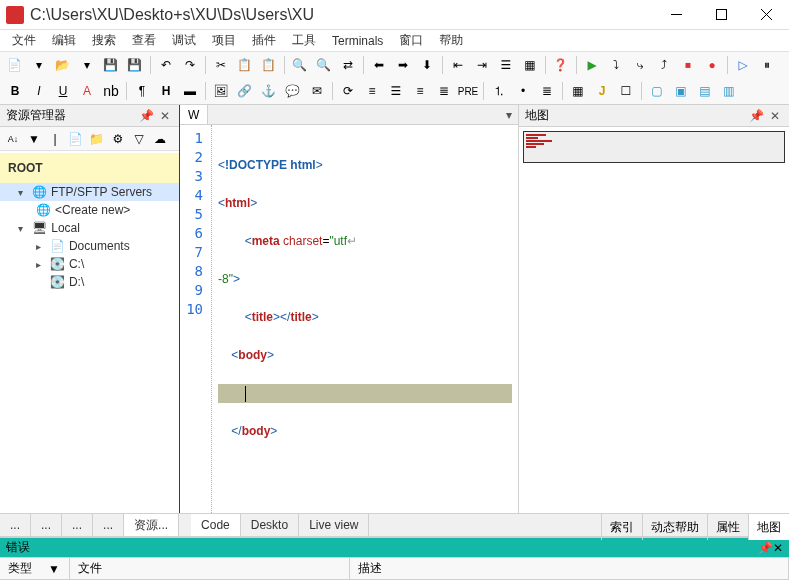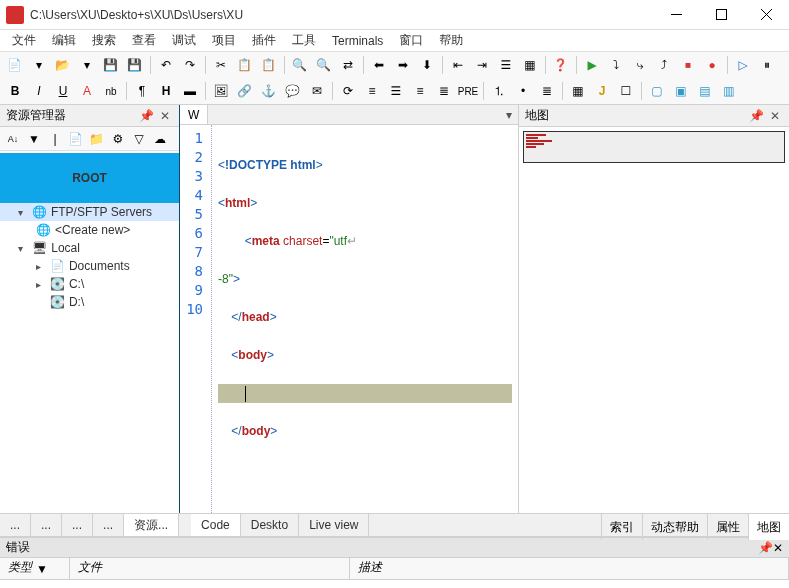--- a/index.html
+++ b/index.html
@@ -1,36 +1,36 @@
 <!DOCTYPE html>
 <html><head>
 <meta charset="utf-8">
 <style>
 * { box-sizing: border-box; margin: 0; padding: 0; font-family: "Microsoft YaHei", "Segoe UI", sans-serif; font-size: 12px; }
 html, body { width: 789px; height: 588px; overflow: hidden; background: #fff; }
 .titlebar { height: 30px; background: #fff; border-bottom: 1px solid #ddd; display: flex; align-items: center; }
 .titlebar .app-icon { width: 18px; height: 18px; background: #d32f2f; margin: 0 6px; border-radius: 2px; position: relative; }
-.titlebar .title { flex: 1; color: #333; font-size: 12px; }
+.titlebar .title { flex: 1; color: #333; font-size: 16px; }
 .titlebar .sys-btns { display: flex; }
 .titlebar .sys-btn { width: 45px; height: 30px; display: flex; align-items: center; justify-content: center; color: #333; }
 .titlebar .sys-btn svg { width: 11px; height: 11px; }
 .menubar { height: 22px; background: #fff; display: flex; align-items: center; padding: 0 4px; border-bottom: 1px solid #e0e0e0; }
 .menubar .menu-item { padding: 2px 8px; color: #333; cursor: default; }
 .toolbar { background: #f8f8f8; padding: 2px 4px; border-bottom: 1px solid #d0d0d0; display: flex; flex-wrap: wrap; gap: 2px; align-items: center; }
 .tool-btn { width: 22px; height: 22px; display: flex; align-items: center; justify-content: center; border-radius: 2px; }
 .tool-sep { width: 1px; height: 18px; background: #ccc; margin: 0 2px; }
 .main { display: flex; height: 408px; }
 .sidebar { width: 180px; border-right: 1px solid #0c4a6e; display: flex; flex-direction: column; background: #fff; }
 .panel-header { height: 22px; background: #f0f0f0; border-bottom: 1px solid #d0d0d0; display: flex; align-items: center; padding: 0 6px; font-size: 12px; }
 .panel-header .ph-title { flex: 1; }
 .panel-header .ph-btn { width: 16px; height: 16px; display: flex; align-items: center; justify-content: center; color: #555; margin-left: 2px; }
 .panel-toolbar { height: 24px; background: #f8f8f8; border-bottom: 1px solid #e0e0e0; display: flex; align-items: center; padding: 0 4px; gap: 3px; }
 .panel-toolbar .ptb { width: 18px; height: 18px; display: flex; align-items: center; justify-content: center; }
 .tree { flex: 1; overflow: auto; padding: 2px 0; }
-.tree-root { background: #0ea5e9; padding: 18px 8px; font-weight: bold; color: #333; text-align: center; }
+.tree-root { background: #fef9c3; padding: 8px 8px; font-weight: bold; color: #333; }
 .tree-item { padding: 2px 4px; display: flex; align-items: center; gap: 4px; color: #333; }
 .tree-item.indent1 { padding-left: 18px; }
 .tree-item.indent2 { padding-left: 36px; }
 .tree-item.selected { background: #d6e8ff; }
 .tree-arrow { width: 10px; color: #555; font-size: 10px; }
 
 .center { flex: 1; display: flex; flex-direction: column; border-right: 1px solid #d0d0d0; min-width: 0; }
 .tab-row { height: 20px; background: #f0f0f0; border-bottom: 1px solid #d0d0d0; display: flex; align-items: center; }
 .tab-row .tab { padding: 1px 8px; background: #fff; border-right: 1px solid #d0d0d0; height: 100%; display: flex; align-items: center; }
 .tab-row .tab-spacer { flex: 1; }
@@ -53,24 +53,24 @@
 .minimap .mm-line { height: 2px; background: #b22; width: 20px; margin-bottom: 1px; }
 
 .mid-tabs { height: 24px; background: #f0f0f0; border-top: 1px solid #d0d0d0; border-bottom: 1px solid #d0d0d0; display: flex; align-items: stretch; }
 .mid-tabs .mtab { padding: 3px 10px; border-right: 1px solid #d0d0d0; display: flex; align-items: center; background: #f0f0f0; color: #333; }
 .mid-tabs .mtab.active { background: #fff; }
 .mid-tabs .spacer { flex: 1; }
 .mid-tabs .mtab-right { padding: 13px 8px; border-left: 1px solid #d0d0d0; display: flex; align-items: center; }
 .mid-tabs .mtab-right.active { background: #fff; }
 
 .err-panel { border-top: 1px solid #d0d0d0; }
-.err-header { height: 20px; background: #e5e5e5; display: flex; align-items: center; padding: 0 6px; border-bottom: 1px solid #d0d0d0; }
+.err-header { height: 20px; background: #14b8a6; display: flex; align-items: center; padding: 0 6px; border-bottom: 1px solid #d0d0d0; }
 .err-header .eh-title { flex: 1; }
 .err-grid-head { height: 22px; background: #f8f8f8; border-bottom: 1px solid #d0d0d0; display: flex; }
-.err-grid-head .col { padding: 3px 8px; border-right: 1px solid #d0d0d0; display: flex; align-items: flex-end; gap: 4px; font-style: italic; }
+.err-grid-head .col { padding: 3px 8px; border-right: 1px solid #d0d0d0; display: flex; align-items: center; gap: 16px; }
 .err-grid-body { height: 92px; background: #fff; }
 </style>
 </head>
 <body>
 
 <div class="titlebar">
   <div class="app-icon"></div>
   <div class="title">C:\Users\XU\Deskto+s\XU\Ds\Users\XU</div>
   <div class="sys-btns">
     <div class="sys-btn">
@@ -149,21 +149,21 @@
   <div class="tool-btn">
       <b>B</b>
     </div>
   <div class="tool-btn">
       <i>I</i>
     </div>
   <div class="tool-btn">
       <u>U</u>
     </div>
   <div class="tool-btn" style="color:#d33">A</div>
-  <div class="tool-btn" style="font-size:10px">nb</div>
+  <div class="tool-btn" style="font-size:14px">nb</div>
   <div class="tool-sep"></div>
   <div class="tool-btn">¶</div>
   <div class="tool-btn">
       <b>H</b>
     </div>
   <div class="tool-btn">▬</div>
   <div class="tool-sep"></div>
   <div class="tool-btn">🖼</div>
   <div class="tool-btn">🔗</div>
   <div class="tool-btn">⚓</div>
@@ -261,21 +261,21 @@
           <div>7</div>
           <div>8</div>
           <div>9</div>
           <div>10</div>
       </div>
       <div class="code">
 <div class="line"><span class="bracket">&lt;</span><span class="doctype">!DOCTYPE html</span><span class="bracket">&gt;</span></div>
 <div class="line"><span class="bracket">&lt;</span><span class="tag">html</span><span class="bracket">&gt;</span></div>
 <div class="line"><span class="bracket">        &lt;</span><span class="tag">meta</span><span class="attr"> charset</span><span>=</span><span class="val">"utf</span><span style="color:#999">↵</span></div>
 <div class="line"><span class="val">-8"</span><span class="bracket">&gt;</span></div>
-<div class="line"><span class="bracket">    &lt;/</span><span class="tag">head</span><span class="bracket">&gt;</span></div>
+<div class="line"><span class="bracket">        &lt;</span><span class="tag">title</span><span class="bracket">&gt;&lt;/</span><span class="tag">title</span><span class="bracket">&gt;</span></div>
 <div class="line"><span class="bracket">    &lt;</span><span class="tag">body</span><span class="bracket">&gt;</span></div>
 <div class="line cursor-line"><span>        </span><span class="cursor"></span></div>
 <div class="line"><span class="bracket">    &lt;/</span><span class="tag">body</span><span class="bracket">&gt;</span></div>
 
       </div>
     </div>
   </div>
 
   <div class="right-pane">
     <div class="panel-header">

